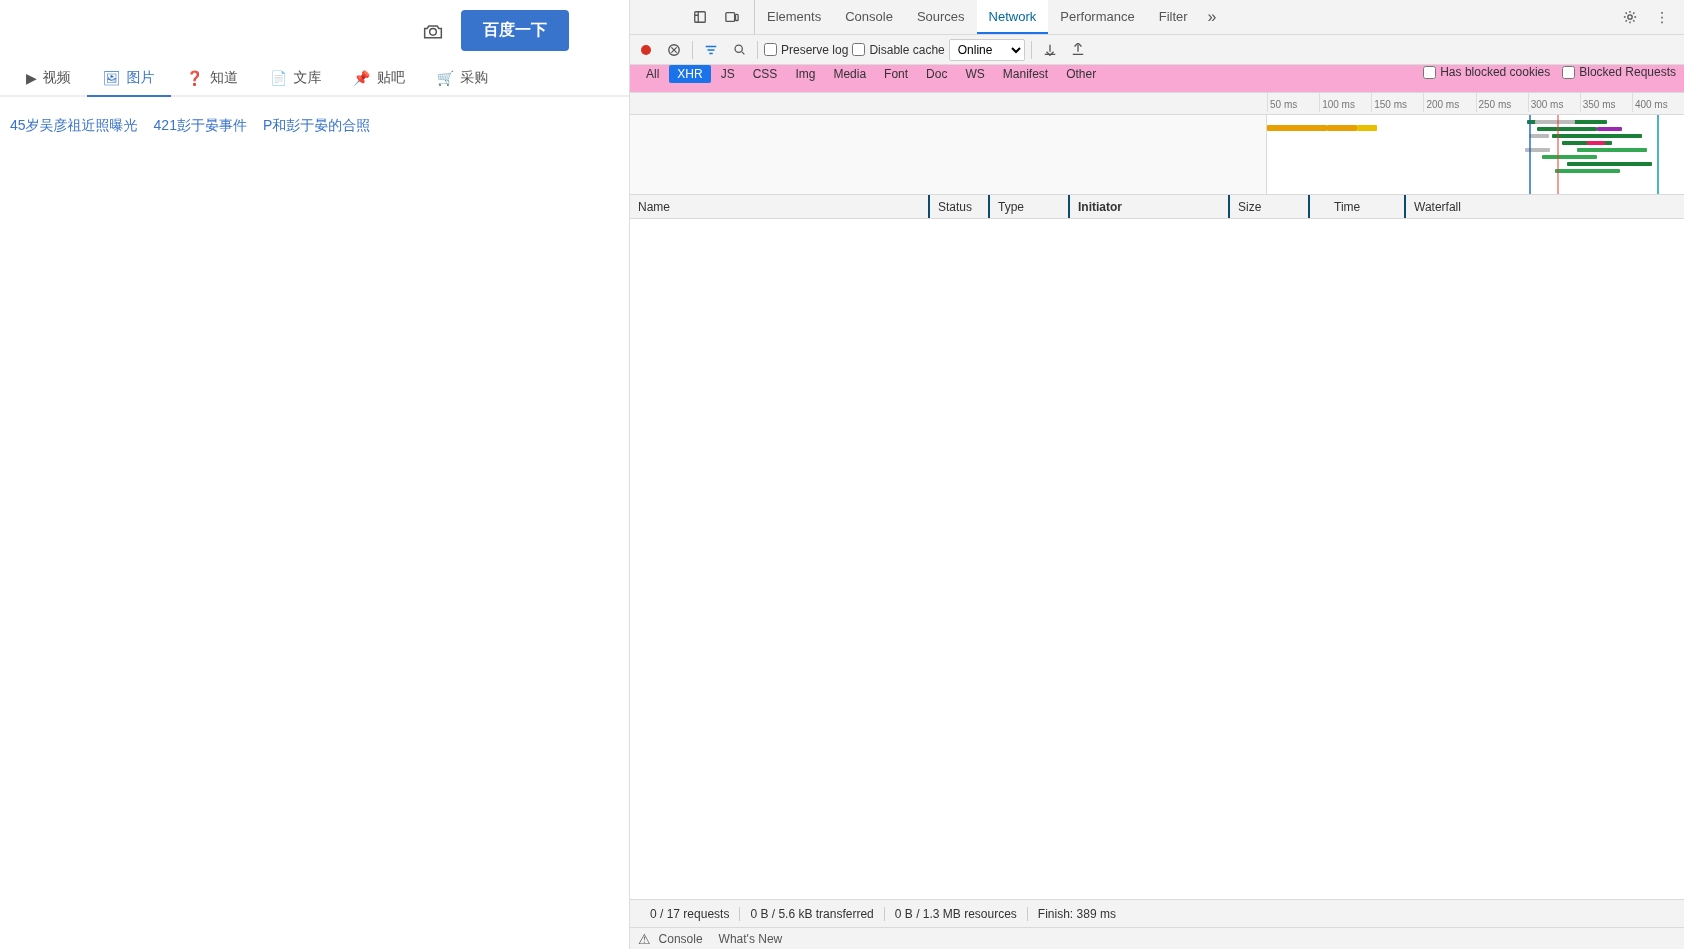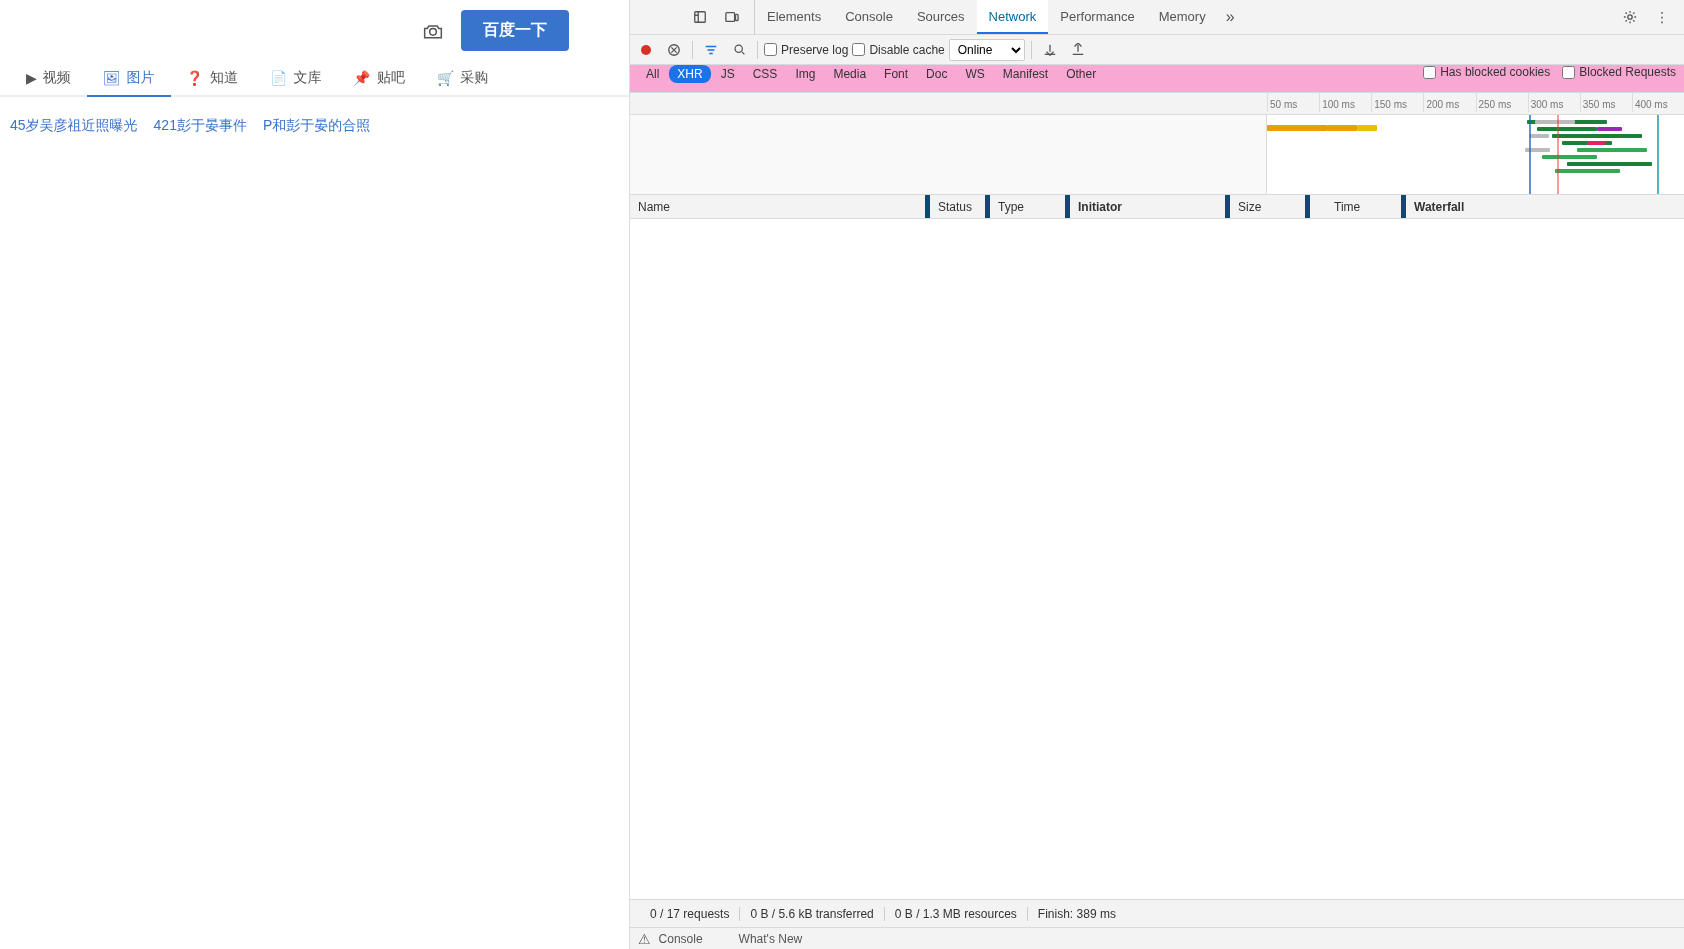--- a/index.html
+++ b/index.html
@@ -276,21 +276,21 @@
       color: #333;
       cursor: pointer;
       border-radius: 2px;
       background: transparent;
       border: none;
     }
 
     .type-pill.active {
       background: #1a73e8;
       color: #fff;
-      border-radius: 8px;
+      border-radius: 2px;
     }
 
     .extra-filters {
       margin-left: auto;
       display: flex;
       gap: 12px;
     }
 
     
     .timeline-ruler {
@@ -373,36 +373,36 @@
       position: sticky;
       top: 0;
       z-index: 10;
       font-size: 12px;
     }
 
     .th {
       padding: 0 8px;
       display: flex;
       align-items: center;
-      border-right: 5px solid #0c4a6e;
+      border-right: 2px solid #0c4a6e;
       color: #333;
       font-weight: 500;
       cursor: pointer;
       white-space: nowrap;
     }
 
     .th:last-child { border-right: none; flex: 1; }
 
     .th-name { width: 300px; }
     .th-status { width: 60px; }
     .th-type { width: 80px; }
     .th-initiator { width: 160px; font-weight: bold; }
     .th-size { width: 80px; }
     .th-time { width: 80px; margin-left: 16px; }
-    .th-waterfall { flex: 1; font-weight: bold; }
+    .th-waterfall { flex: 1; }
 
     
     .status-bar {
       height: 28px;
       background: #f3f3f3;
       border-top: 1px solid #dadada;
       display: flex;
       align-items: center;
       padding: 6px 10px;
       font-size: 12px;
@@ -503,21 +503,21 @@
         </svg>
       </div>
     </div>
 
     <div class="devtools-tab-list">
       <div class="dt-tab">Elements</div>
       <div class="dt-tab">Console</div>
       <div class="dt-tab">Sources</div>
       <div class="dt-tab active">Network</div>
       <div class="dt-tab">Performance</div>
-      <div class="dt-tab">Memory</div>
+      <div class="dt-tab">Filter</div>
       <div class="dt-tab-overflow">»</div>
     </div>
 
     <div class="dt-right-icons">
       <div class="dt-icon-btn">
         <svg width="14" height="14" viewBox="0 0 16 16" fill="none" stroke="currentColor" stroke-width="1.5">
           <circle cx="8" cy="8" r="2.5"></circle>
           <path d="M8 1v2M8 13v2M1 8h2M13 8h2M2.93 2.93l1.41 1.41M11.66 11.66l1.41 1.41M2.93 13.07l1.41-1.41M11.66 4.34l1.41-1.41"></path>
         </svg>
       </div>
@@ -668,15 +668,15 @@
   <div class="status-bar">
     <span class="status-item">0 / 17 requests</span>
     <span class="status-item">0 B / 5.6 kB transferred</span>
     <span class="status-item">0 B / 1.3 MB resources</span>
     <span class="status-item">Finish: 389 ms</span>
   </div>
 
   <div class="console-bottom">
     <span class="console-icon">⚠</span>
     <span style="cursor:pointer;">Console</span>
-    <span style="cursor:pointer;margin-left:28px;">What's New</span>
+    <span style="cursor:pointer;margin-left:8px;">What's New</span>
   </div>
 </div>
 
 </body></html>

